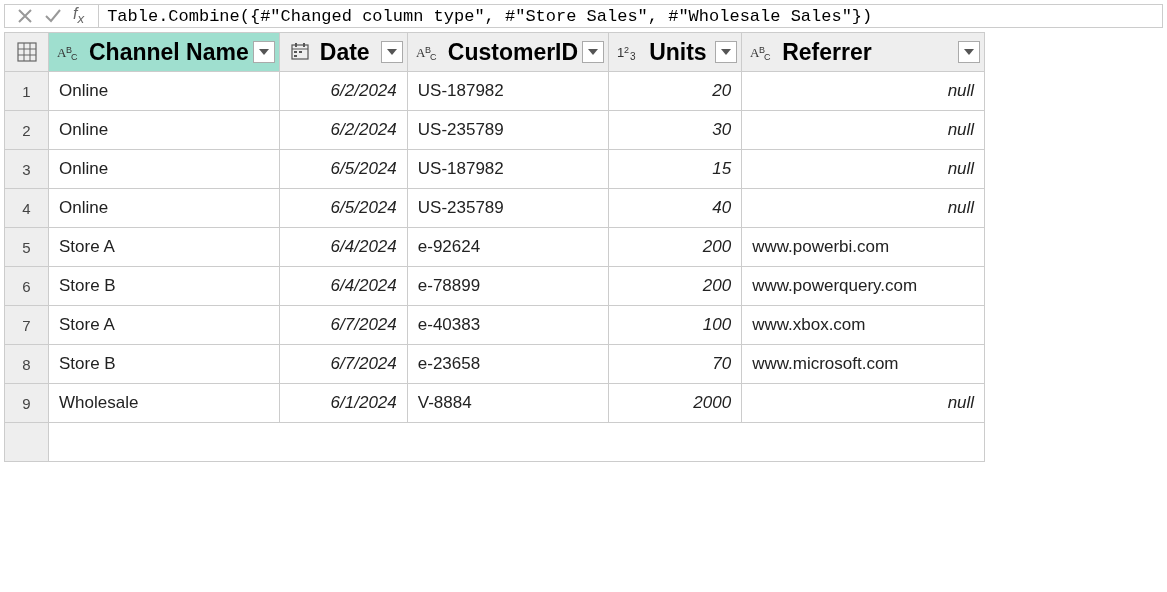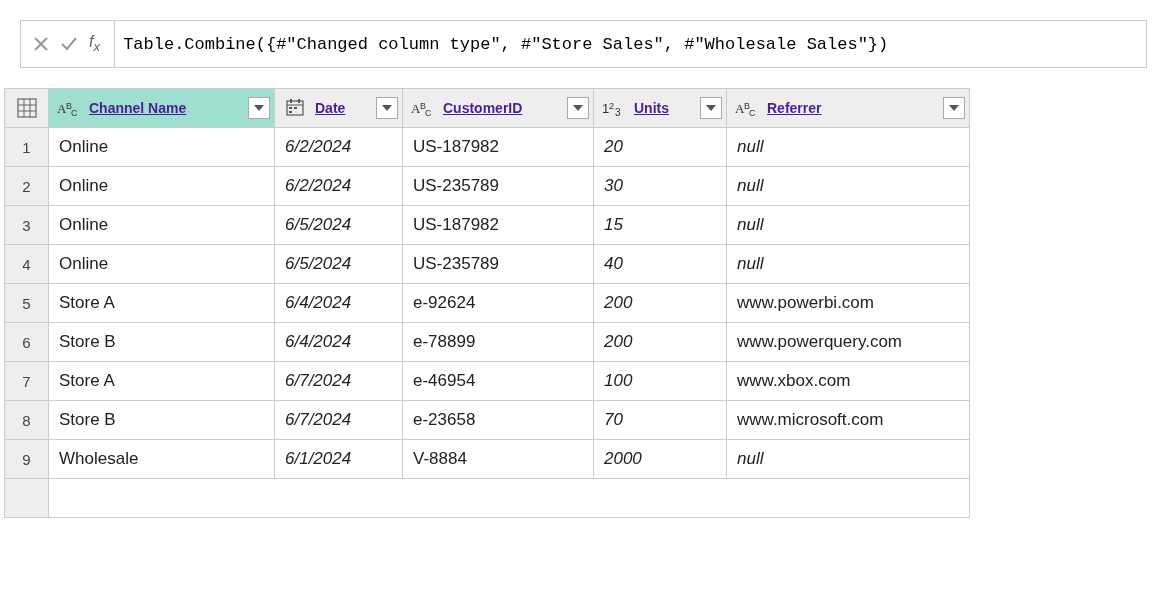--- a/index.html
+++ b/index.html
@@ -1,43 +1,43 @@
 <!DOCTYPE html>
 <html><head>
 <meta charset="utf-8">
 <style>
   * { box-sizing: border-box; margin: 0; padding: 0; }
   body { font-family: "Segoe UI", Tahoma, sans-serif; font-size: 15px; background: #fff; width: 1167px; height: 592px; overflow: hidden; }
   
-  .formula-bar { display: flex; align-items: center; height: 48px; border: 1px solid #ccc; margin: 20px; }
+  .formula-bar { display: flex; align-items: center; height: 24px; border: 1px solid #ccc; margin: 4px; }
   .formula-btns { display: flex; align-items: center; gap: 4px; padding: 0 8px; }
   .fx-label { font-family: "Segoe UI", sans-serif; font-style: italic; font-size: 16px; color: #666; padding: 0 6px 0 4px; }
   .formula-input { flex: 1; font-family: Consolas, "Courier New", monospace; font-size: 17px; padding: 4px 8px; border: none; outline: none; border-left: 1px solid #ccc; height: 100%; }
   
   .icon-btn { width: 24px; height: 24px; display: flex; align-items: center; justify-content: center; cursor: pointer; color: #888; }
   .icon-btn svg { width: 20px; height: 20px; }
   
   .grid { border-collapse: collapse; margin: 0 4px; border: 1px solid #ccc; }
   .grid th, .grid td { border: 1px solid #ccc; height: 39px; vertical-align: middle; }
   
   .corner-cell { width: 44px; background: #eee; }
   .corner-cell svg { display: block; margin: auto; }
   
   .rownum { width: 44px; text-align: center; background: #eee; font-weight: normal; color: #444; }
   
   th.colhead { background: #eee; padding: 0; font-weight: normal; text-align: left; position: relative; }
   th.colhead.selected { background: #9fdfcf; }
   .colhead-inner { display: flex; align-items: center; height: 100%; padding: 0 4px 0 8px; }
   .type-icon { width: 26px; height: 20px; display: flex; align-items: center; justify-content: center; margin-right: 6px; flex-shrink: 0; }
-  .colname { flex: 1; font-size: 14px; color: #4c1d95; font-weight: 600; white-space: nowrap; text-decoration: underline; }
+  .colname { flex: 1; font-size: 23px; color: #000000; font-weight: 600; white-space: nowrap; }
   .filter-btn { width: 22px; height: 22px; border: 1px solid #aaa; background: #fff; display: flex; align-items: center; justify-content: center; cursor: pointer; margin-left: 4px; flex-shrink: 0; }
   .filter-btn svg { width: 10px; height: 6px; }
   
   td.cell { padding: 0 10px; font-size: 17px; color: #222; background: #fff; }
-  td.cell.right { text-align: left; }
+  td.cell.right { text-align: right; }
   td.cell.italic { font-style: italic; }
   
   .col-channel { width: 226px; }
   .col-date { width: 128px; }
   .col-cust { width: 191px; }
   .col-units { width: 133px; }
   .col-ref { width: 243px; }
 </style>
 </head>
 <body>
@@ -208,21 +208,21 @@
         <td class="cell">Store B</td>
         <td class="cell right italic">6/4/2024</td>
         <td class="cell">e-78899</td>
         <td class="cell right italic">200</td>
         <td class="cell ">www.powerquery.com</td>
       </tr>
       <tr>
         <td class="rownum">7</td>
         <td class="cell">Store A</td>
         <td class="cell right italic">6/7/2024</td>
-        <td class="cell">e-46954</td>
+        <td class="cell">e-40383</td>
         <td class="cell right italic">100</td>
         <td class="cell ">www.xbox.com</td>
       </tr>
       <tr>
         <td class="rownum">8</td>
         <td class="cell">Store B</td>
         <td class="cell right italic">6/7/2024</td>
         <td class="cell">e-23658</td>
         <td class="cell right italic">70</td>
         <td class="cell ">www.microsoft.com</td>

